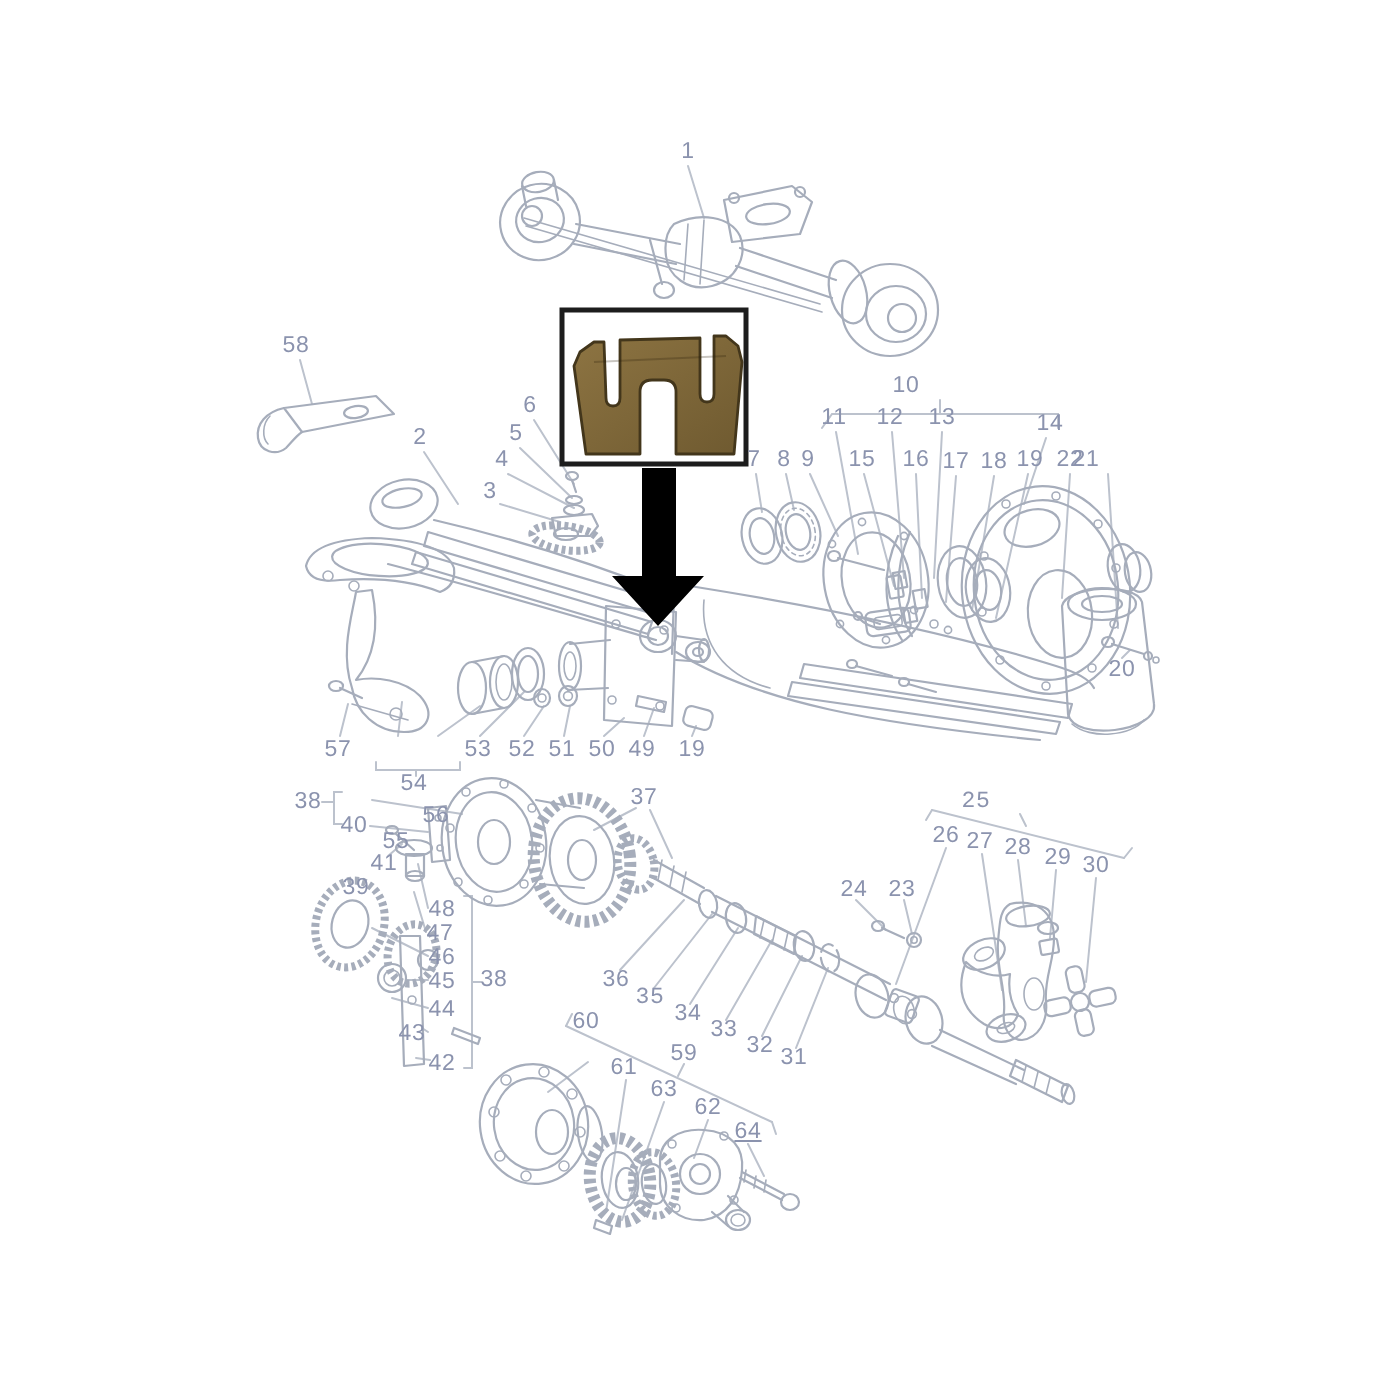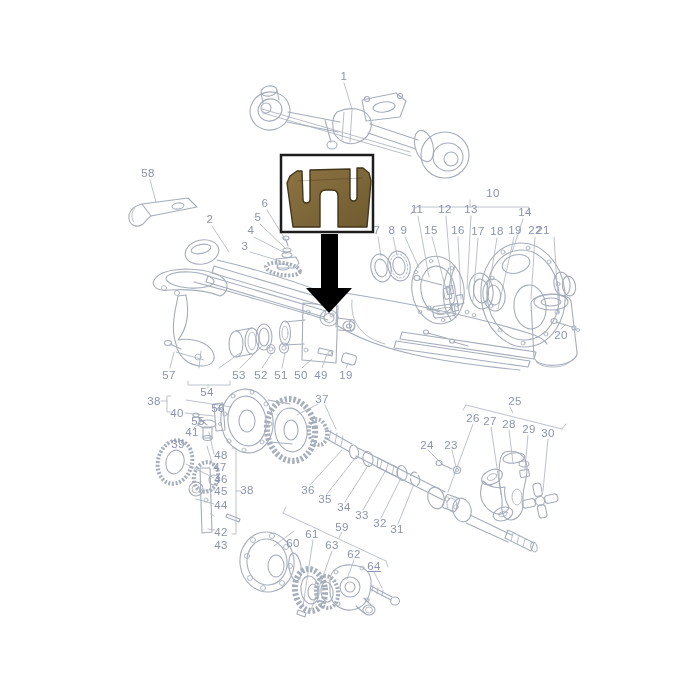--- a/index.html
+++ b/index.html
@@ -470,21 +470,21 @@
 </svg>
 
 <div class="labels">
       <span class="part-label" style="left: 344px; top: 76px;">1</span>
       <span class="part-label" style="left: 148px; top: 173px;">58</span>
       <span class="part-label" style="left: 210px; top: 219px;">2</span>
       <span class="part-label" style="left: 265px; top: 203px;">6</span>
       <span class="part-label" style="left: 258px; top: 217px;">5</span>
       <span class="part-label" style="left: 251px; top: 230px;">4</span>
       <span class="part-label" style="left: 245px; top: 246px;">3</span>
-      <span class="part-label" style="left: 493px; top: 193px;">10</span>
+      <span class="part-label" style="left: 453px; top: 193px;">10</span>
       <span class="part-label" style="left: 417px; top: 209px;">11</span>
       <span class="part-label" style="left: 445px; top: 209px;">12</span>
       <span class="part-label" style="left: 471px; top: 209px;">13</span>
       <span class="part-label" style="left: 525px; top: 212px;">14</span>
       <span class="part-label" style="left: 377px; top: 230px;">7</span>
       <span class="part-label" style="left: 392px; top: 230px;">8</span>
       <span class="part-label" style="left: 404px; top: 230px;">9</span>
       <span class="part-label" style="left: 431px; top: 230px;">15</span>
       <span class="part-label" style="left: 458px; top: 230px;">16</span>
       <span class="part-label" style="left: 478px; top: 231px;">17</span>
@@ -505,39 +505,39 @@
       <span class="part-label" style="left: 207px; top: 392px;">54</span>
       <span class="part-label" style="left: 154px; top: 401px;">38</span>
       <span class="part-label" style="left: 178px; top: 400px; margin-top: 44px;">39</span>
       <span class="part-label" style="left: 177px; top: 413px;">40</span>
       <span class="part-label" style="left: 192px; top: 432px; text-align: center;">41</span>
       <span class="part-label" style="left: 221px; top: 455px;">48</span>
       <span class="part-label" style="left: 220px; top: 467px;">47</span>
       <span class="part-label" style="left: 221px; top: 479px;">46</span>
       <span class="part-label" style="left: 221px; top: 491px;">45</span>
       <span class="part-label" style="left: 221px; top: 505px;">44</span>
-      <span class="part-label" style="left: 221px; top: 517px; margin-top: 28px;">43</span>
+      <span class="part-label" style="left: 206px; top: 517px;">43</span>
       <span class="part-label" style="left: 221px; top: 532px;">42</span>
       <span class="part-label" style="left: 247px; top: 490px;">38</span>
       <span class="part-label" style="left: 322px; top: 399px;">37</span>
       <span class="part-label" style="left: 308px; top: 490px;">36</span>
-      <span class="part-label" style="left: 325px; top: 499px;">35</span>
+      <span class="part-label" style="left: 325px; top: 499px; font-family: Liberation Mono, monospace;">35</span>
       <span class="part-label" style="left: 344px; top: 507px;">34</span>
       <span class="part-label" style="left: 362px; top: 515px;">33</span>
       <span class="part-label" style="left: 380px; top: 523px;">32</span>
       <span class="part-label" style="left: 397px; top: 529px;">31</span>
       <span class="part-label" style="left: 427px; top: 445px;">24</span>
       <span class="part-label" style="left: 451px; top: 445px;">23</span>
-      <span class="part-label" style="left: 515px; top: 401px;">25</span>
+      <span class="part-label" style="left: 488px; top: 401px; font-family: Liberation Mono, monospace;">25</span>
       <span class="part-label" style="left: 473px; top: 418px;">26</span>
       <span class="part-label" style="left: 490px; top: 421px;">27</span>
       <span class="part-label" style="left: 509px; top: 424px;">28</span>
       <span class="part-label" style="left: 529px; top: 429px;">29</span>
       <span class="part-label" style="left: 548px; top: 433px;">30</span>
-      <span class="part-label" style="left: 293px; top: 543px;">60</span>
+      <span class="part-label" style="left: 293px; top: 511px;">60</span>
       <span class="part-label" style="left: 342px; top: 527px; text-align: center;">59</span>
       <span class="part-label" style="left: 312px; top: 534px;">61</span>
       <span class="part-label" style="left: 332px; top: 545px;">63</span>
       <span class="part-label" style="left: 354px; top: 554px;">62</span>
       <span class="part-label" style="left: 374px; top: 566px; text-decoration: underline;">64</span>
     </div>
 
 </div>
 
 </body></html>

